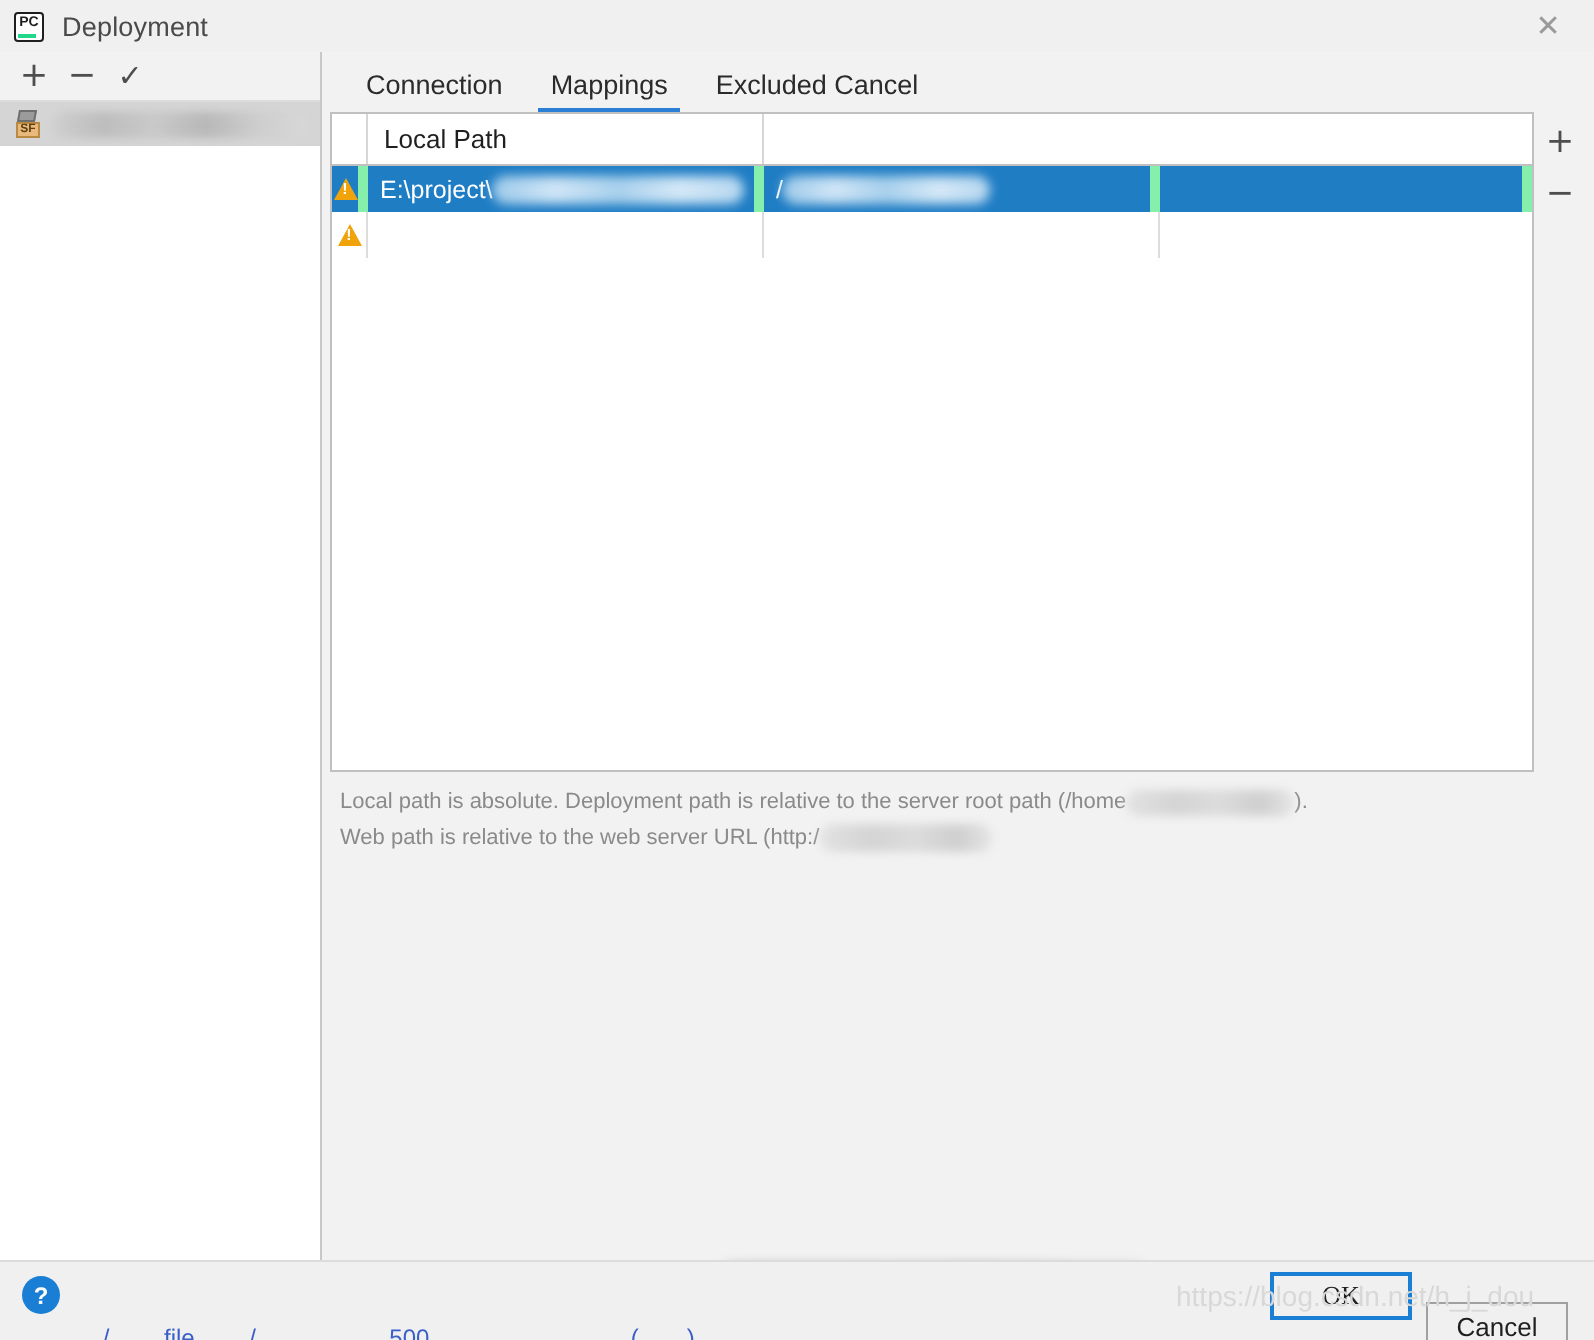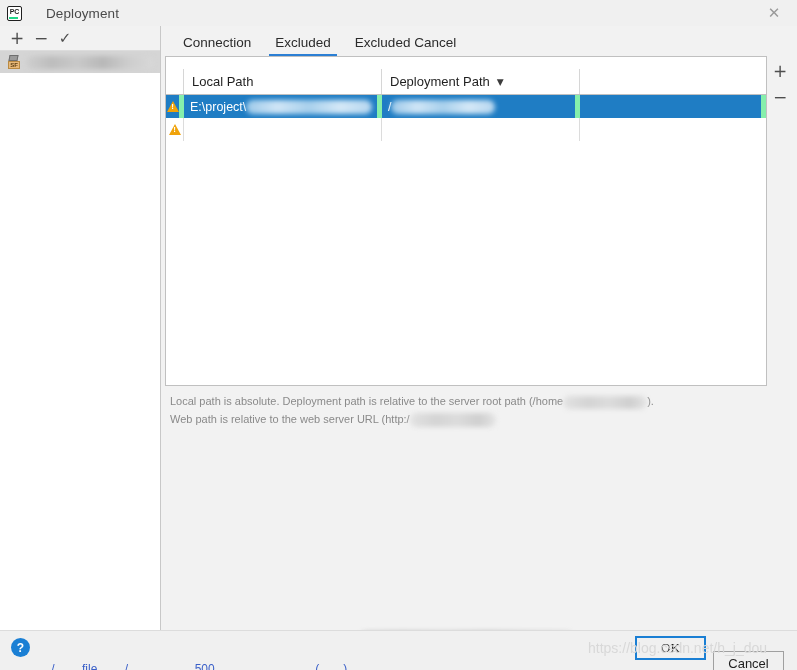--- a/index.html
+++ b/index.html
@@ -47,21 +47,21 @@
     line-height: 12px;
   }
   .app-icon::after {
     content: "";
     position: absolute;
     left: 1px; bottom: 1px;
     width: 9px; height: 2px;
     background: #21d789;
   }
   .title-text {
-    margin-left: 24px;
+    margin-left: 9px;
     font-size: 13.5px;
     color: #4a4a4a;
     letter-spacing: 0.1px;
   }
   .close-btn {
     position: absolute;
     right: 0; top: 0;
     width: 46px; height: 26px;
     display: flex;
     align-items: center;
@@ -208,21 +208,20 @@
     display: flex;
     flex-direction: column;
     overflow: hidden;
   }
   .thead {
     display: flex;
     height: 25px;
     background: #ffffff;
     border-bottom: 1px solid #c0c0c0;
     flex: none;
-    margin-top: 12px;
   }
   .th {
     display: flex;
     align-items: center;
     padding-left: 8px;
     font-size: 13px;
     color: #1f1f1f;
     border-right: 1px solid #d6d6d6;
     box-sizing: border-box;
     cursor: pointer;
@@ -418,35 +417,31 @@
       <div class="tag">SF</div>
     </div>
     <span class="blur" style="width:128px;height:13px;"></span>
   </div>
 </div>
 
 <div class="main">
 
   <div class="tabs">
     <div class="tab">Connection</div>
-    <div class="tab active">Excluded</div>
+    <div class="tab active">Mappings</div>
     <div class="tab">Excluded Cancel</div>
   </div>
 
   <div class="table-wrap">
     <div class="table">
 
       <div class="thead">
         <div class="th gutter"></div>
         <div class="th c1">
           <span>Local Path</span>
-        </div>
-        <div class="th c2">
-          <span>Deployment Path</span>
-          <span class="sort-arrow">▼</span>
         </div>
       </div>
 
       <div class="row selected">
         <div class="cell gutter">
           <div class="warn-tri"></div>
         </div>
         <div class="cell c1">
           <span>E:\project\</span>
             <span class="blur-blue" style="width:126px;height:14px;"></span>

